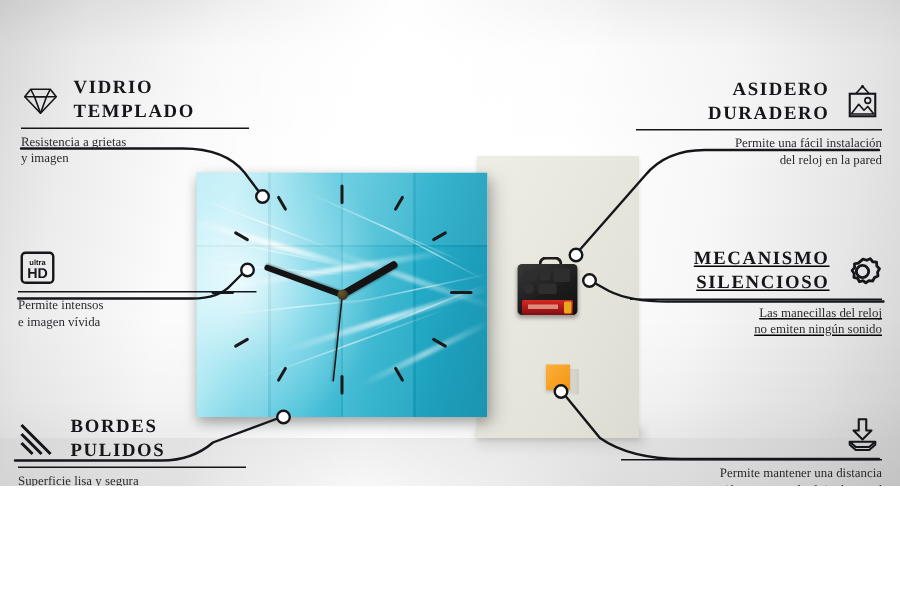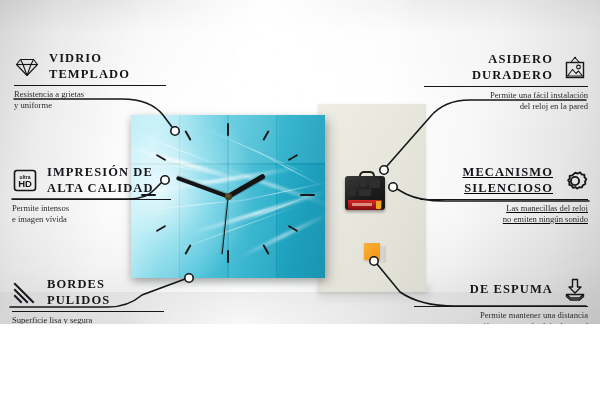--- a/index.html
+++ b/index.html
@@ -198,36 +198,32 @@
           </g>
         </svg>
       </span>
       <div>
         <div class="ttl">VIDRIO</div>
         <div class="ttl">TEMPLADO</div>
       </div>
     </div>
     <div class="rule" style="width:152px;"></div>
     <div class="desc">Resistencia a grietas
-y uniforme</div>
+y imagen</div>
   </div>
 
   <div class="feat left" style="left:12px;top:165px;width:170px;">
     <div class="rowtop">
       <span class="ico">
         <svg width="26" height="23" viewBox="0 0 26 23">
           <rect x="2.5" y="1.5" width="21" height="20" rx="2.5" fill="none" stroke="#15161a" stroke-width="1.6"></rect>
           <text x="13" y="9.6" text-anchor="middle" font-family="Liberation Sans, sans-serif" font-size="5" font-weight="bold" fill="#15161a">ultra</text>
           <text x="13" y="18.4" text-anchor="middle" font-family="Liberation Sans, sans-serif" font-size="9.5" font-weight="bold" fill="#15161a">HD</text>
         </svg>
       </span>
-      <div>
-        <div class="ttl">IMPRESIÓN DE</div>
-        <div class="ttl">ALTA CALIDAD</div>
-      </div>
     </div>
     <div class="rule" style="width:159px;"></div>
     <div class="desc">Permite intensos
 e imagen vívida</div>
   </div>
 
   <div class="feat right" style="left:424px;top:52px;width:164px;">
     <div class="rowtop">
       <div>
         <div class="ttl">ASIDERO</div>
@@ -284,21 +280,20 @@
       </span>
     </div>
     <div class="rule" style="width:168px;"></div>
     <div class="desc">Las manecillas del reloj
 no emiten ningún sonido</div>
   </div>
 
   <div class="feat right" style="left:414px;top:277px;width:174px;">
     <div class="rowtop">
       <div>
-        <div class="ttl">DE ESPUMA</div>
       </div>
       <span class="ico">
         <svg width="26" height="24" viewBox="0 0 26 24">
           <g fill="none" stroke="#15161a" stroke-width="1.4" stroke-linejoin="round">
             <path d="M10.5,1.5 L15.5,1.5 L15.5,9 L19,9 L13,15 L7,9 L10.5,9 Z"></path>
             <path d="M4.5,16.5 L21.5,16.5 L17.5,20 L8.5,20 Z"></path>
             <path d="M4.5,16.5 L4.5,18.5 L8.5,22 L17.5,22 L21.5,18.5 L21.5,16.5"></path>
           </g>
         </svg>
       </span>

